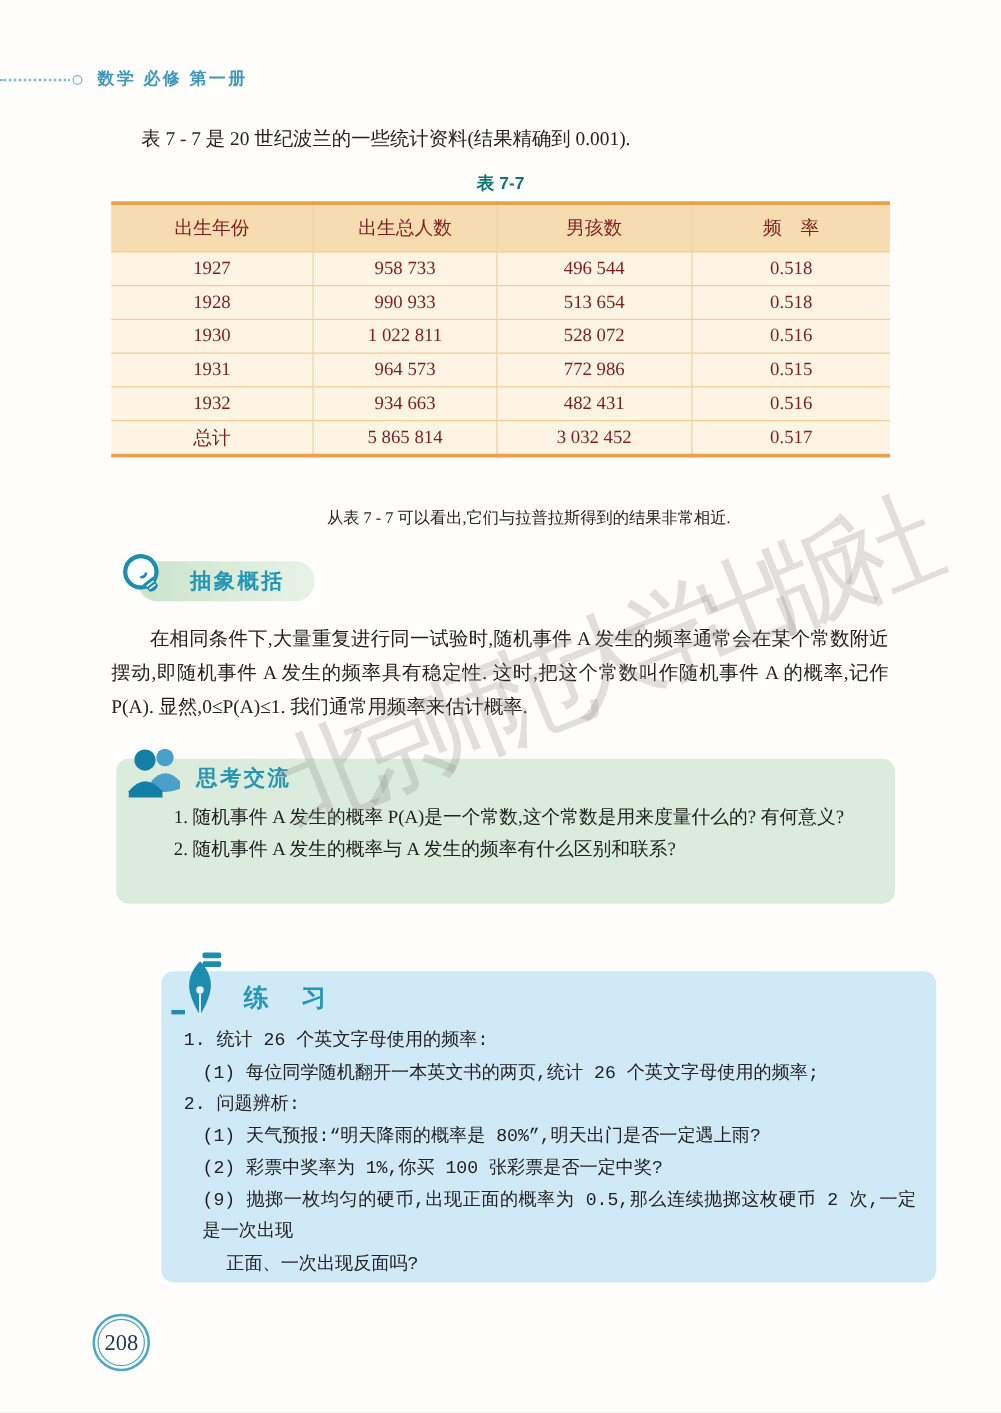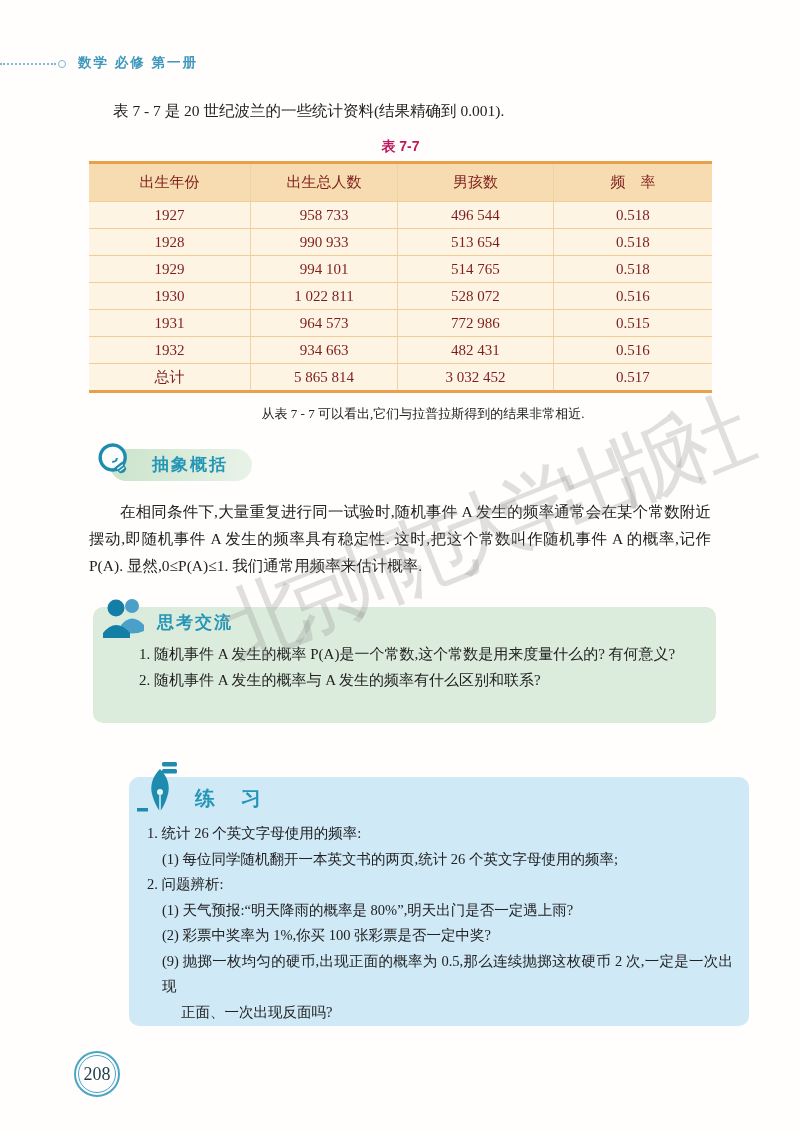--- a/index.html
+++ b/index.html
@@ -26,21 +26,21 @@
     font-weight:bold;font-size:13.5px;color:var(--header-blue);letter-spacing:2px;white-space:nowrap;}
   
   .watermark{position:absolute;left:226px;top:578px;font-size:84px;letter-spacing:-24px;
     color:rgba(145,145,145,0.28);transform:rotate(-22deg);transform-origin:0 50%;
     white-space:nowrap;z-index:6;pointer-events:none;font-family:"Liberation Serif",serif;}
   
   .intro{position:absolute;left:89px;top:101px;width:620px;margin:0;font-size:15.5px;padding-left:24px;}
   .after-table{position:absolute;left:89px;top:405px;width:620px;margin:0;font-size:13px;padding-left:24px;text-align:center;}
   
   .table-title{position:absolute;left:89px;top:138px;width:623px;text-align:center;
-    font-family:"Liberation Sans","DejaVu Sans",sans-serif;font-weight:bold;font-size:14px;color:#be185d;}
+    font-family:"Liberation Sans","DejaVu Sans",sans-serif;font-weight:bold;font-size:14px;color:#0f766e;}
   .stat-table{position:absolute;left:89px;top:161px;width:623px;border-collapse:collapse;table-layout:fixed;
     font-size:15px;border-top:3px solid var(--orange);border-bottom:3px solid var(--orange);}
   .stat-table th{height:37px;background:var(--thead-bg);font-weight:normal;}
   .stat-table td{height:26px;background:var(--tbody-bg);}
   .stat-table th,.stat-table td{border-bottom:1px solid var(--rowline);border-right:1px solid var(--colline);
     text-align:center;padding:0;color:#7f1d1d;}
   .stat-table th:last-child,.stat-table td:last-child{border-right:none;}
   .stat-table tr:last-child td{border-bottom:none;}
   .stat-table th:nth-child(1),.stat-table td:nth-child(1){width:26%;}
   .stat-table th:nth-child(2),.stat-table td:nth-child(2){width:23.5%;}
@@ -61,21 +61,21 @@
   .box-head .icon{position:absolute;left:0;top:0;}
   .box-title{position:absolute;left:56px;top:16px;font-family:"Liberation Sans","DejaVu Sans",sans-serif;
     font-weight:bold;font-size:17px;color:var(--accent);letter-spacing:2px;white-space:nowrap;}
   .think-items{position:absolute;left:16px;top:34px;width:592px;font-size:15px;line-height:26px;}
   .think-item{text-indent:2em;text-align:justify;}
   
   .practice-box{position:absolute;left:93px;top:777px;width:620px;height:249px;background:var(--blue);border-radius:10px;margin-left:36px;}
   .practice-box .box-head{top:-16px;height:62px;}
   .practice-title{left:58px;top:24px;font-size:20px;letter-spacing:3px;}
   .practice-lines{position:absolute;left:18px;top:44px;width:586px;font-size:14.5px;line-height:25.5px;}
-  .pline{text-align:justify;}
+  .pline{text-align:justify;font-family:Liberation Mono, monospace;}
   .ind0{padding-left:0;}
   .ind1{padding-left:15px;}
   .ind2{padding-left:34px;}
   
   .page-number{position:absolute;left:74px;top:1051px;width:42px;height:42px;border:2px solid #4aa6c6;border-radius:50%;}
   .page-number::before{content:'';position:absolute;inset:2px;border:1px solid #4aa6c6;border-radius:50%;}
   .page-number span{position:absolute;inset:0;display:flex;align-items:center;justify-content:center;
     font-size:18px;color:#1d3b4a;}
 </style>
 </head>
@@ -108,26 +108,20 @@
         <tr>
           <td>1927</td>
           <td>958 733</td>
           <td>496 544</td>
           <td>0.518</td>
         </tr>
         <tr>
           <td>1928</td>
           <td>990 933</td>
           <td>513 654</td>
-          <td>0.518</td>
-        </tr>
-        <tr>
-          <td>1929</td>
-          <td>994 101</td>
-          <td>514 765</td>
           <td>0.518</td>
         </tr>
         <tr>
           <td>1930</td>
           <td>1 022 811</td>
           <td>528 072</td>
           <td>0.516</td>
         </tr>
         <tr>
           <td>1931</td>

